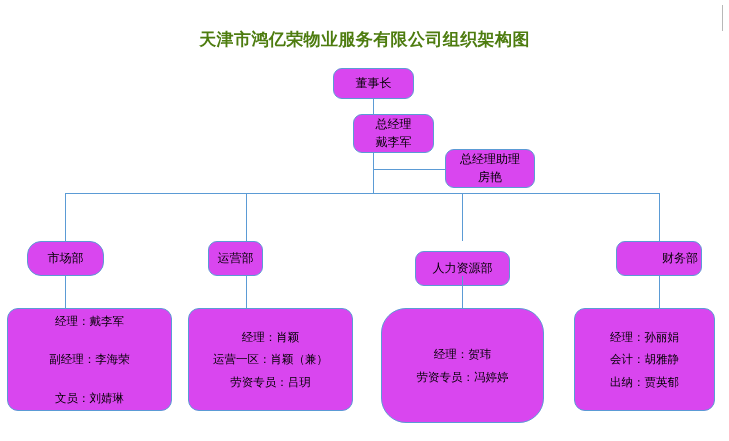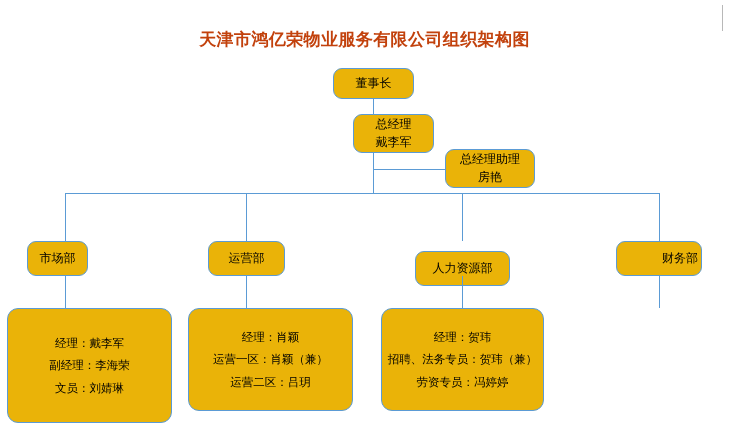--- a/index.html
+++ b/index.html
@@ -12,28 +12,28 @@
   #chart{
     position:relative;
     width:729px;height:441px;
   }
   .title{
     position:absolute;
     left:0;right:0;top:28px;
     text-align:center;
     font-size:17px;
     font-weight:bold;
-    color:#c2410c;
+    color:#4d7c0f;
     letter-spacing:0.4px;
     font-family:"Liberation Serif","DejaVu Serif",serif;
   }
   .node{
     position:absolute;
     box-sizing:border-box;
-    background:#eab308;
+    background:#d946ef;
     border:1px solid #5B9BD5;
     border-radius:9px;
     display:flex;
     flex-direction:column;
     align-items:center;
     justify-content:center;
     color:#000000;
     font-size:12px;
     line-height:1.45;
     text-align:center;
@@ -92,50 +92,54 @@
     <span class="ln">房艳</span>
   </div>
 
   <div class="hline" style="left:65px;top:193px;width:594px;"></div>
 
   <div class="vline" style="left:65px;top:193px;height:48px;"></div>
   <div class="vline" style="left:246px;top:193px;height:48px;"></div>
   <div class="vline" style="left:462px;top:193px;height:48px;"></div>
   <div class="vline" style="left:659px;top:193px;height:48px;"></div>
 
-  <div class="node" id="dept-1" style="left:27px;top:241px;width:61px;height:35px;">
+  <div class="node" id="dept-1" style="left:27px;top:241px;width:77px;height:35px;border-radius:14px;">
     <span class="ln">市场部</span>
   </div>
-  <div class="node" id="dept-2" style="left:208px;top:241px;width:77px;height:35px;">
+  <div class="node" id="dept-2" style="left:208px;top:241px;width:55px;height:35px;">
     <span class="ln">运营部</span>
   </div>
   <div class="node" id="dept-3" style="left:415px;top:251px;width:95px;height:35px;">
     <span class="ln">人力资源部</span>
   </div>
   <div class="node" id="dept-4" style="left:616px;top:241px;width:86px;height:35px;padding-left:42px;">
     <span class="ln">财务部</span>
   </div>
 
   <div class="vline" style="left:65px;top:276px;height:32px;"></div>
   <div class="vline" style="left:246px;top:276px;height:32px;"></div>
   <div class="vline" style="left:462px;top:276px;height:32px;"></div>
   <div class="vline" style="left:659px;top:276px;height:32px;"></div>
 
-  <div class="node detail" id="detail-1" style="left:7px;top:308px;width:165px;height:115px;">
+  <div class="node detail" id="detail-1" style="left:7px;top:308px;width:165px;height:103px;gap:16px;">
     <span class="ln">经理：戴李军</span>
     <span class="ln">副经理：李海荣</span>
     <span class="ln">文员：刘婧琳</span>
   </div>
 
   <div class="node detail" id="detail-2" style="left:188px;top:308px;width:165px;height:103px;">
     <span class="ln">经理：肖颖</span>
     <span class="ln">运营一区：肖颖（兼）</span>
-    <span class="ln">运营二区：吕玥</span>
+    <span class="ln">劳资专员：吕玥</span>
   </div>
 
-  <div class="node detail" id="detail-3" style="left:381px;top:308px;width:163px;height:103px;">
+  <div class="node detail" id="detail-3" style="left:381px;top:308px;width:163px;height:115px;border-radius:25px;">
     <span class="ln">经理：贺玮</span>
-    <span class="ln">招聘、法务专员：贺玮（兼）</span>
     <span class="ln">劳资专员：冯婷婷</span>
   </div>
 
+  <div class="node detail" id="detail-4" style="left:574px;top:308px;width:141px;height:103px;">
+    <span class="ln">经理：孙丽娟</span>
+    <span class="ln">会计：胡雅静</span>
+    <span class="ln">出纳：贾英郁</span>
+  </div>
 
 </div>
 
 </body></html>

